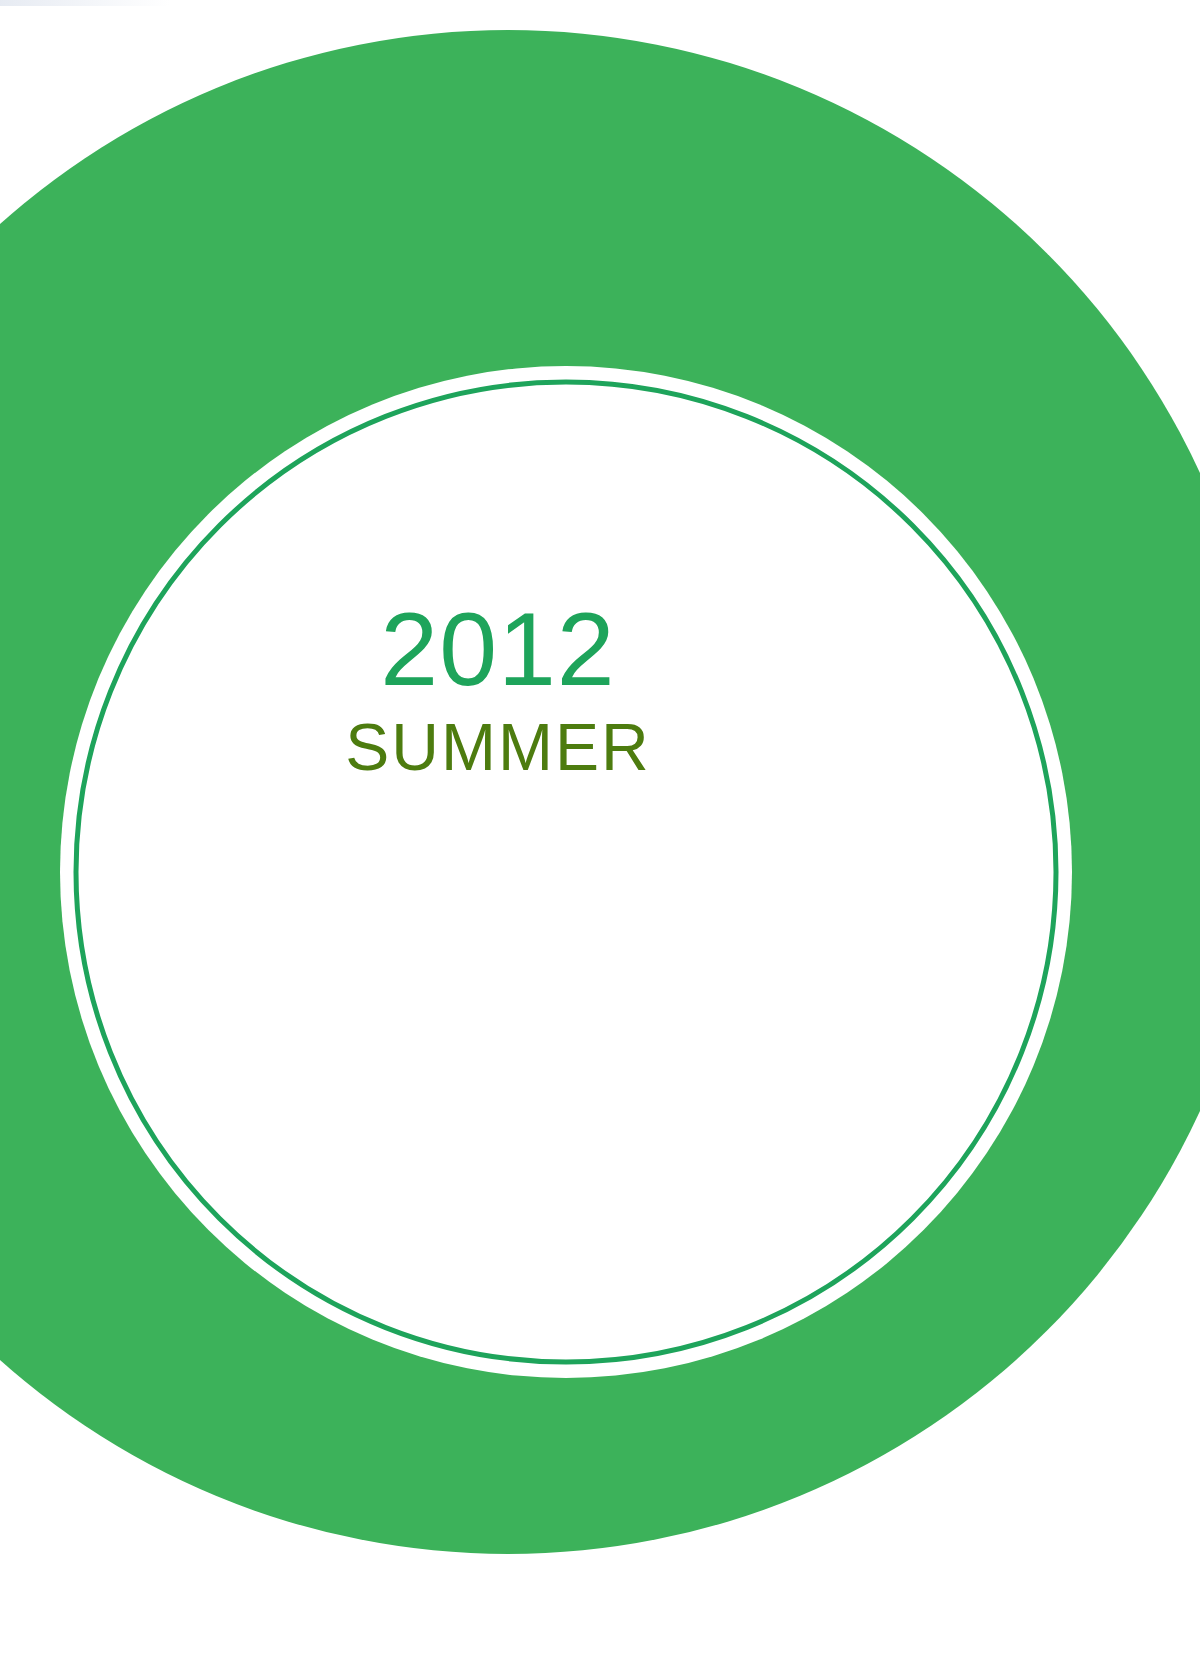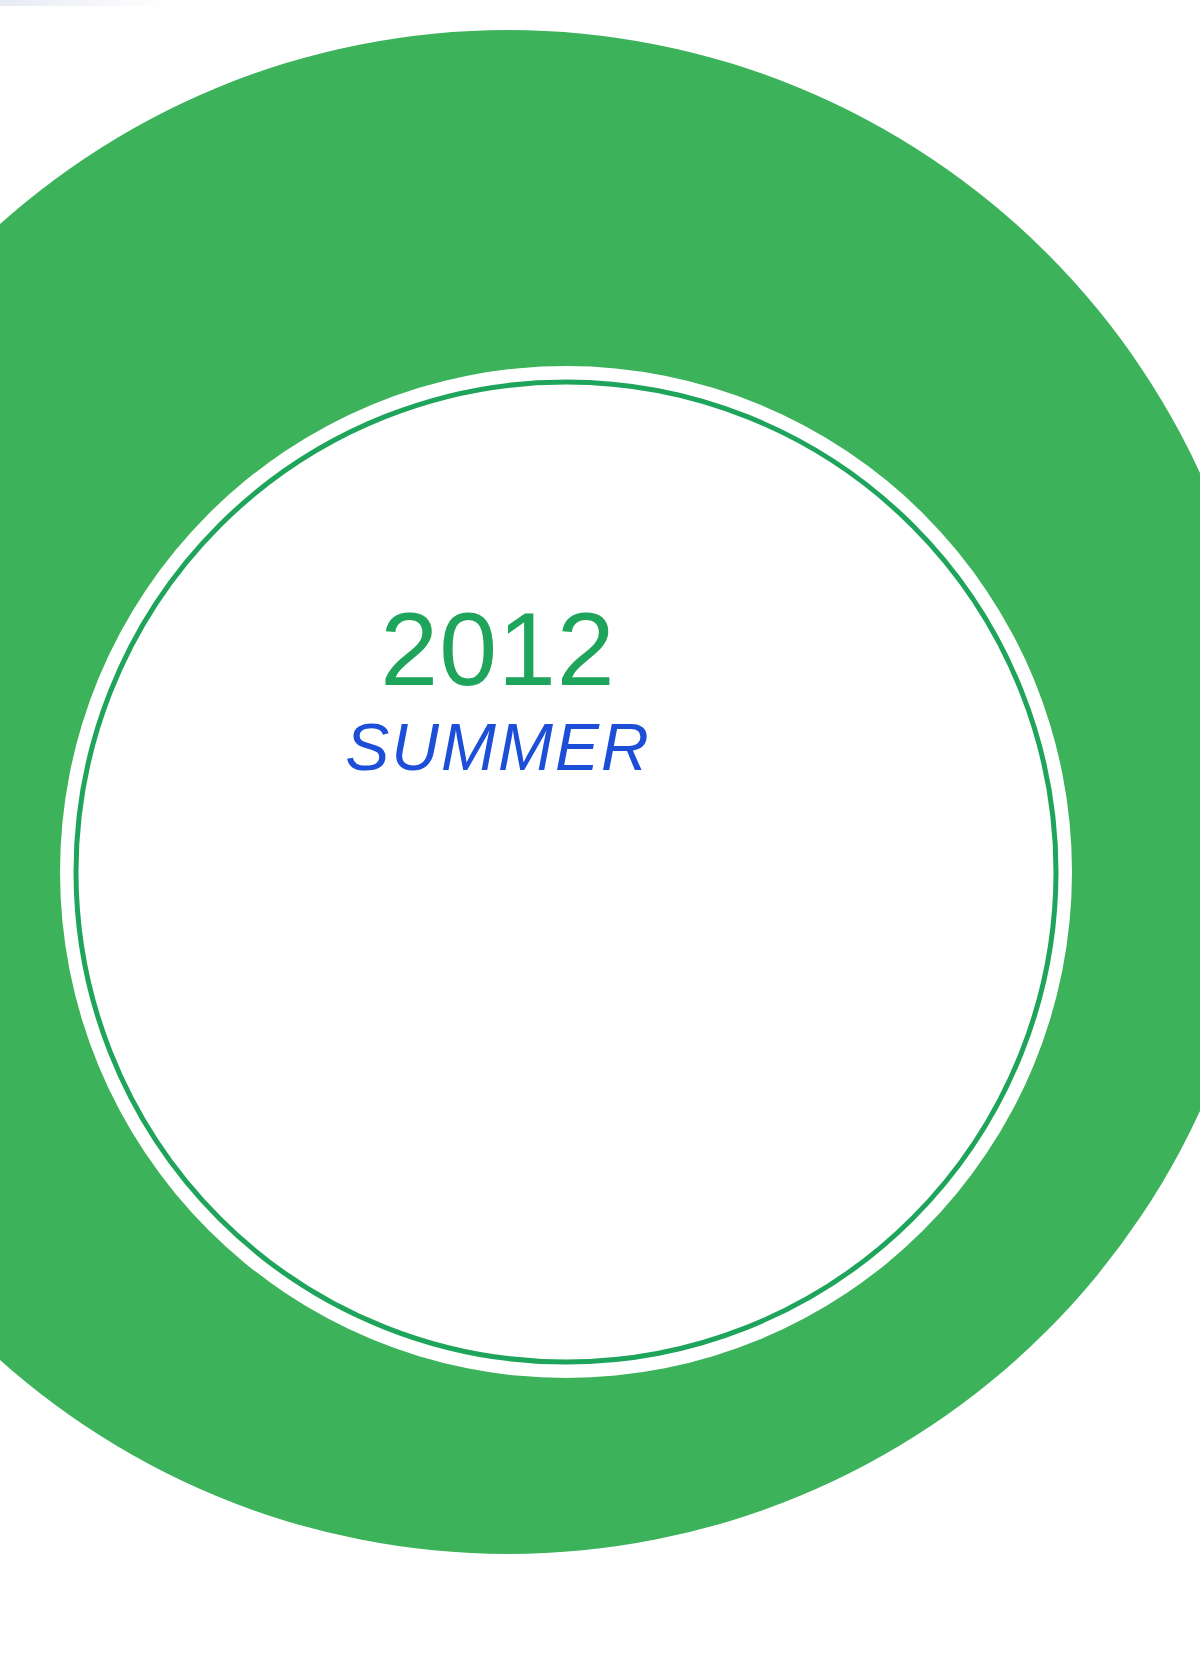--- a/index.html
+++ b/index.html
@@ -92,20 +92,20 @@
 
     <circle id="art-inner-circle" cx="566" cy="872" r="506" fill="#ffffff"></circle>
 
     <circle id="art-inner-outline" cx="566" cy="872" r="490" fill="none" stroke="#1ea45b" stroke-width="5"></circle>
   </svg>
 
   <div id="cover-text">
 
     <div class="text-line" id="year-line" style="color: rgb(30, 164, 91);">2012</div>
 
-    <div class="text-line" id="season-line" style="color: #1d4ed8; font-style: italic;">SUMMER</div>
+    <div class="text-line" id="season-line" style="color: #4d7c0f;">SUMMER</div>
 
 
   </div>
 
   <div class="paper-edge" id="edge-top-left"></div>
 
 </div>
 
 </body></html>

